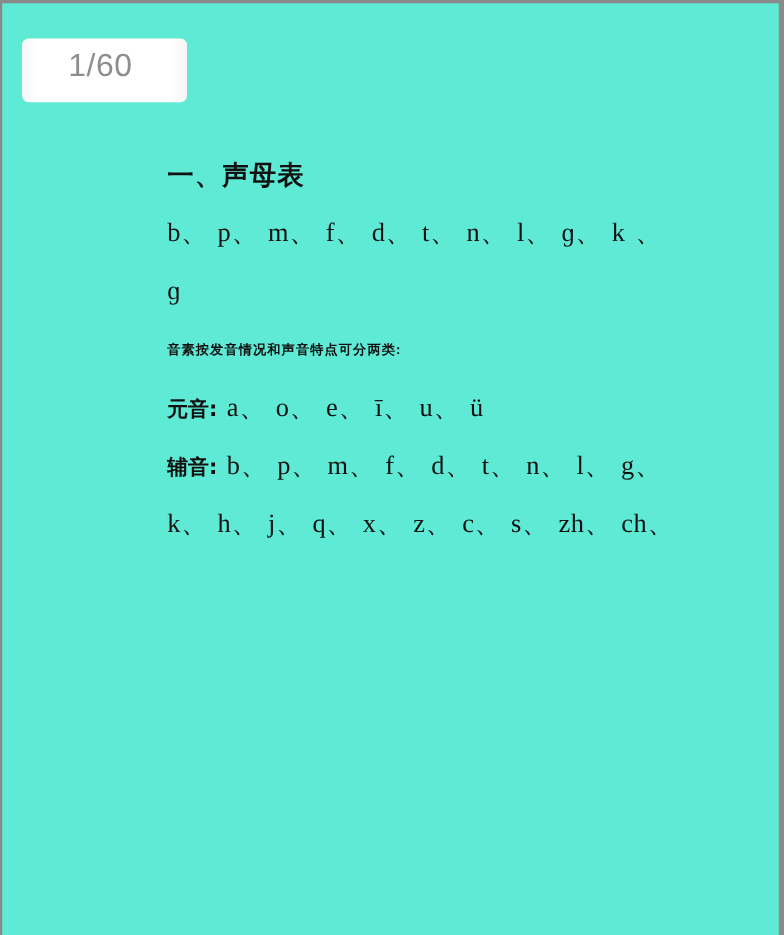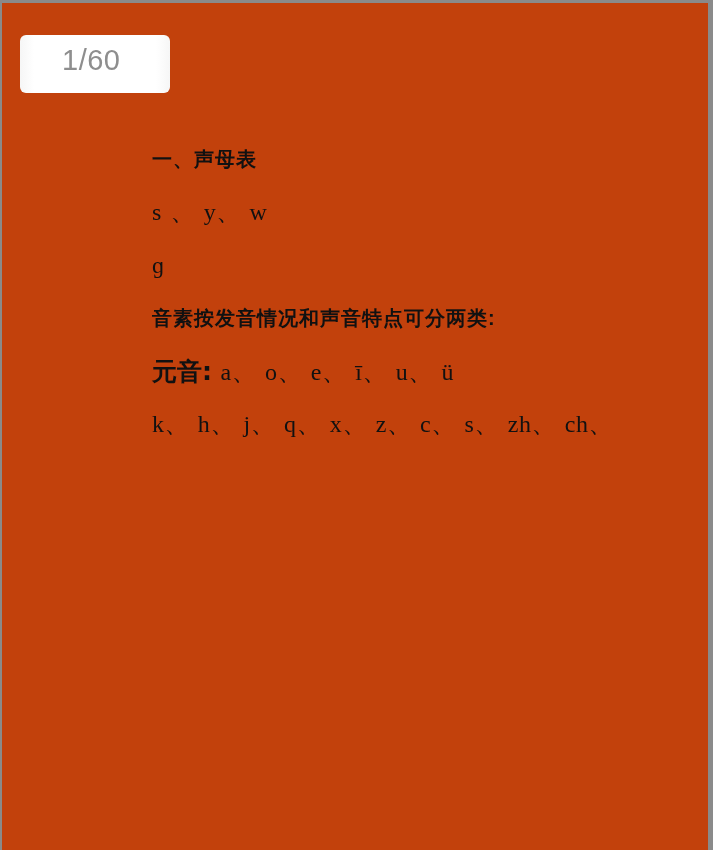--- a/index.html
+++ b/index.html
@@ -9,21 +9,21 @@
       height: 850px;
       overflow: hidden;
       background: #8a8a8a;
     }
     .frame {
       position: absolute;
       left: 2px;
       top: 3px;
       width: 706px;
       height: 847px;
-      background: #c2410c;
+      background: #5eead4;
       overflow: hidden;
     }
     .page-counter {
       position: absolute;
       left: 18px;
       top: 32px;
       width: 150px;
       height: 58px;
       background: linear-gradient(90deg, #f6f6f6 0px, #ffffff 14px, #ffffff 136px, #f6f6f6 150px);
       border-radius: 6px;
@@ -45,63 +45,66 @@
     }
     .line {
       height: 53px;
       line-height: 53px;
       white-space: nowrap;
       color: #111111;
     }
     .heading {
       font-family: "DejaVu Sans", sans-serif;
       font-weight: bold;
-      font-size: 20px;
+      font-size: 24px;
       letter-spacing: 1px;
     }
     .pinyin {
       font-family: "Liberation Serif", serif;
       font-size: 24px;
       letter-spacing: 0.6px;
       word-spacing: 2px;
     }
     .zh {
       font-family: Liberation Sans, sans-serif;
       font-weight: bold;
-      font-size: 20px;
+      font-size: 12px;
       letter-spacing: 1px;
     }
     .label {
       font-family: "DejaVu Sans", sans-serif;
       font-weight: bold;
-      font-size: 25px;
+      font-size: 19px;
     }
     .last {
       margin-top: 0;
     }
   </style>
 </head>
 <body>
 
 <div class="frame">
 
   <div class="page-counter">
     <span>1/60</span>
   </div>
 
   <div class="content">
 
     <div class="line heading">一、声母表</div>
-    <div class="line pinyin">s 、 y、 w</div>
+    <div class="line pinyin">b、 p、 m、 f、 d、 t、 n、 l、 ɡ、 k 、</div>
 
     <div class="line pinyin">ɡ</div>
 
     <div class="line zh">音素按发音情况和声音特点可分两类:</div>
 
     <div class="line">
       <span class="label">元音:</span><span class="pinyin"> a、 o、 e、 ī、 u、 ü</span>
     </div>
 
+    <div class="line">
+      <span class="label">辅音:</span><span class="pinyin"> b、 p、 m、 f、 d、 t、 n、 l、 g、</span>
+    </div>
 
     <div class="line pinyin last">k、 h、 j、 q、 x、 z、 c、 s、 zh、 ch、</div>
 
   </div>
 </div>
 
 </body></html>

